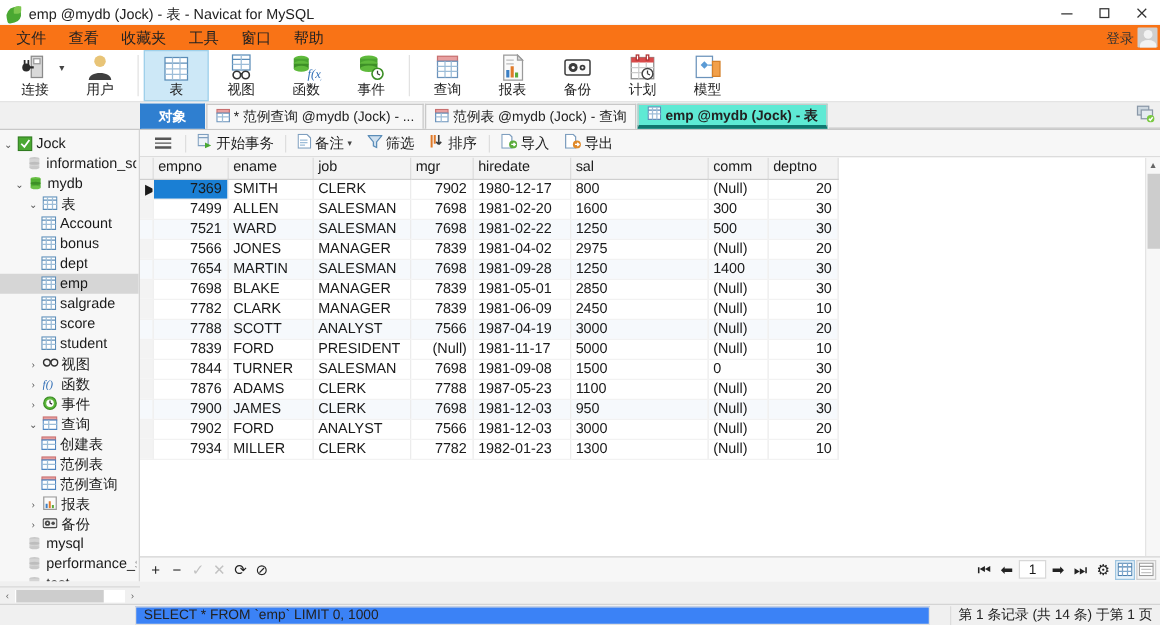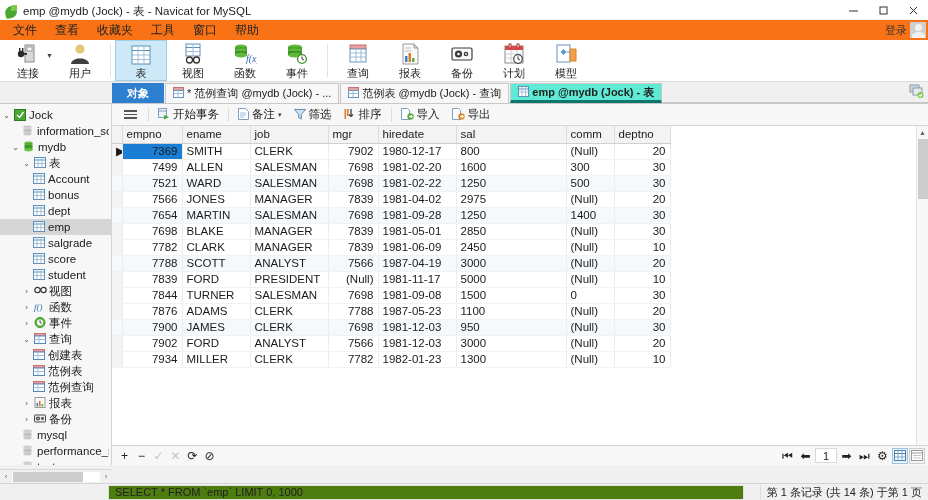--- a/index.html
+++ b/index.html
@@ -66,21 +66,21 @@
     border-bottom:1px solid #dcdcdc;
     padding-left:2px;
   }
   .tbtn {
     width:52px; display:flex; flex-direction:column;
     align-items:center; justify-content:flex-start; padding-top:2px;
     position:relative;
   }
   .tbtn.active { background:#cde8f7; border:1px solid #9fd0ea; }
   .tbtn .ico { height:24px; display:flex;align-items:center;justify-content:center; }
-  .tbtn .lbl { font-size:11px; color:#222; line-height:13px; margin-top:1px; white-space:nowrap;}
+  .tbtn .lbl { font-size:11px; color:#222; line-height:13px; margin-top:1px; white-space:nowrap;font-family:Liberation Mono, monospace;}
   .tb-sep { width:1px; background:#e2e2e2; margin:4px 4px; }
   .caret-down { font-size:7px; color:#444; position:absolute; right:1px; top:12px;}
 
   
   .tabsrow {
     height:22px; background:#f0f0f0;
     display:flex; align-items:flex-end;
     padding-left:112px; position:relative;
     border-bottom:1px solid #c8c8c8;
   }
@@ -186,21 +186,21 @@
   .hs-track { flex:1; height:10px; background:#fff; position:relative; }
   .hs-thumb { position:absolute; left:1px; top:0; width:80%; height:10px; background:#cdcdcd; }
 
   
   .statusbar {
     height:17px; background:#f0f0f0; border-top:1px solid #d4d4d4;
     display:flex; align-items:center; position:relative;
   }
   .sb-left { width:108px; }
   .sb-sql {
-    flex:1; background:#4d7c0f; border:1px solid #e0e0e0; height:15px;
+    flex:1; background:#3b82f6; border:1px solid #e0e0e0; height:15px;
     display:flex; align-items:center; padding-left:6px;
     font-size:11px; color:#222; white-space:nowrap; overflow:hidden;
     margin-right:16px;
   }
   .sb-right {
     font-size:11px; color:#222; padding:0 6px; white-space:nowrap;
     border-left:1px solid #dcdcdc; height:15px; line-height:15px;
   }
 </style>
 </head>

